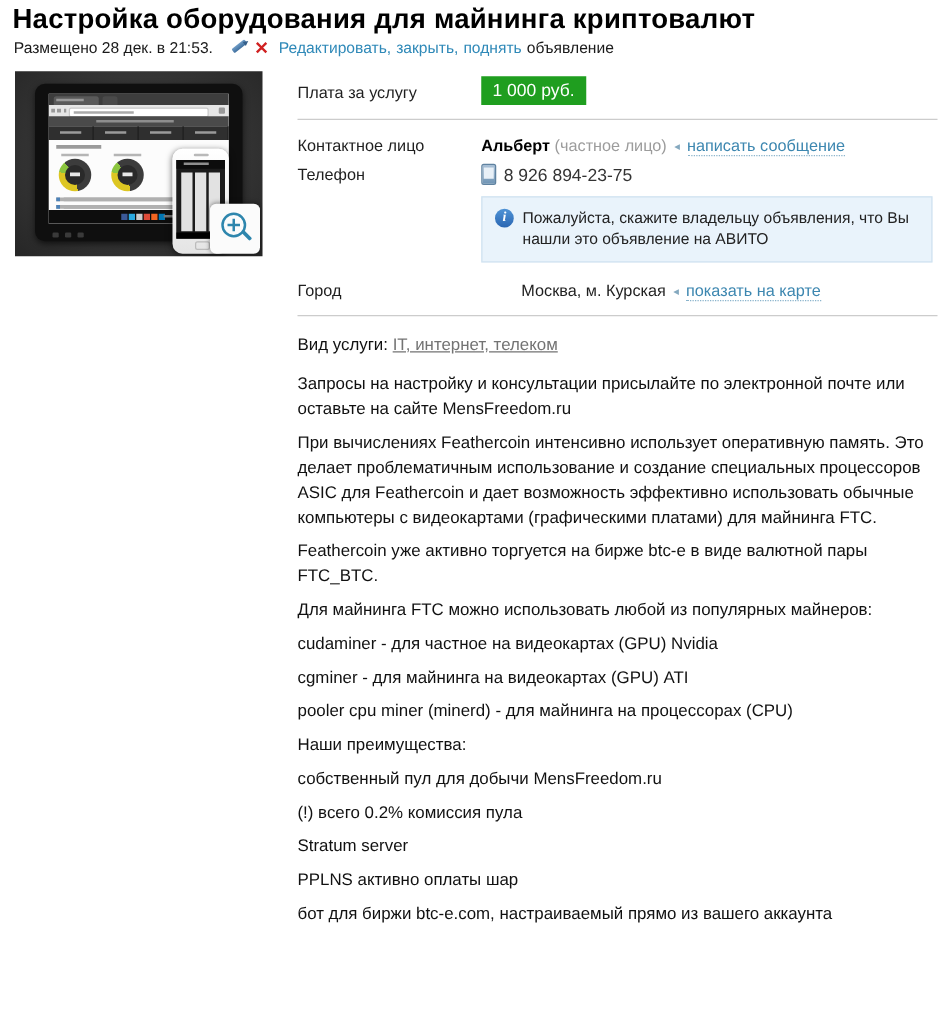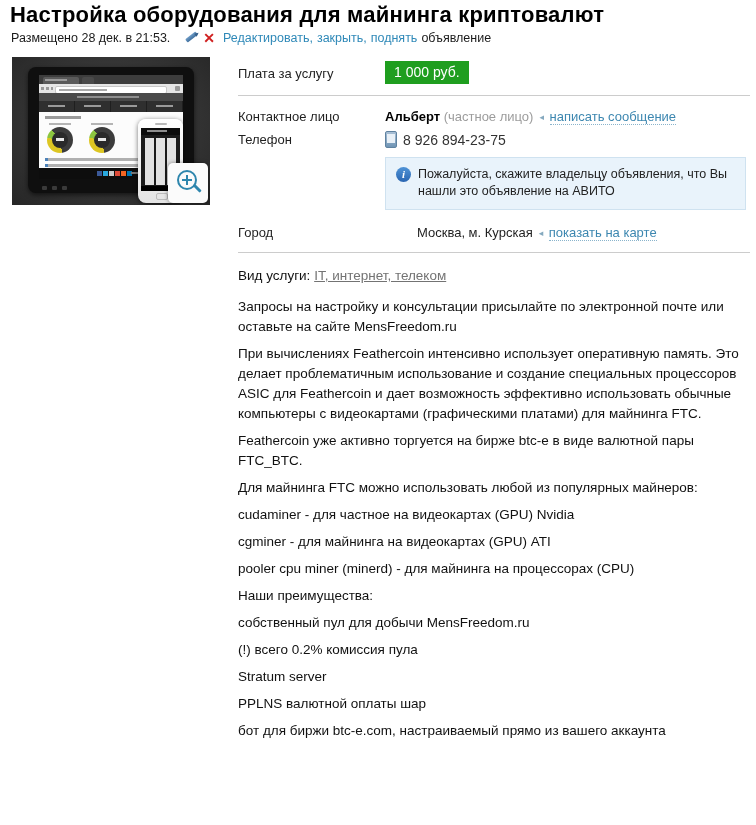--- a/index.html
+++ b/index.html
@@ -245,19 +245,19 @@
           <p>При вычислениях Feathercoin интенсивно использует оперативную память. Это делает проблематичным использование и создание специальных процессоров ASIC для Feathercoin и дает возможность эффективно использовать обычные компьютеры с видеокартами (графическими платами) для майнинга FTC.</p>
           <p>Feathercoin уже активно торгуется на бирже btc-e в виде валютной пары FTC_BTC.</p>
           <p>Для майнинга FTC можно использовать любой из популярных майнеров:</p>
           <p>cudaminer - для частное на видеокартах (GPU) Nvidia</p>
           <p>cgminer - для майнинга на видеокартах (GPU) ATI</p>
           <p>pooler cpu miner (minerd) - для майнинга на процессорах (CPU)</p>
           <p>Наши преимущества:</p>
           <p>собственный пул для добычи MensFreedom.ru</p>
           <p>(!) всего 0.2% комиссия пула</p>
           <p>Stratum server</p>
-          <p>PPLNS валютной оплаты шар</p>
+          <p>PPLNS активно оплаты шар</p>
           <p>бот для биржи btc-e.com, настраиваемый прямо из вашего аккаунта</p>
         </div>
     </div>
 
   </div>
 </div>
 
 </body></html>

